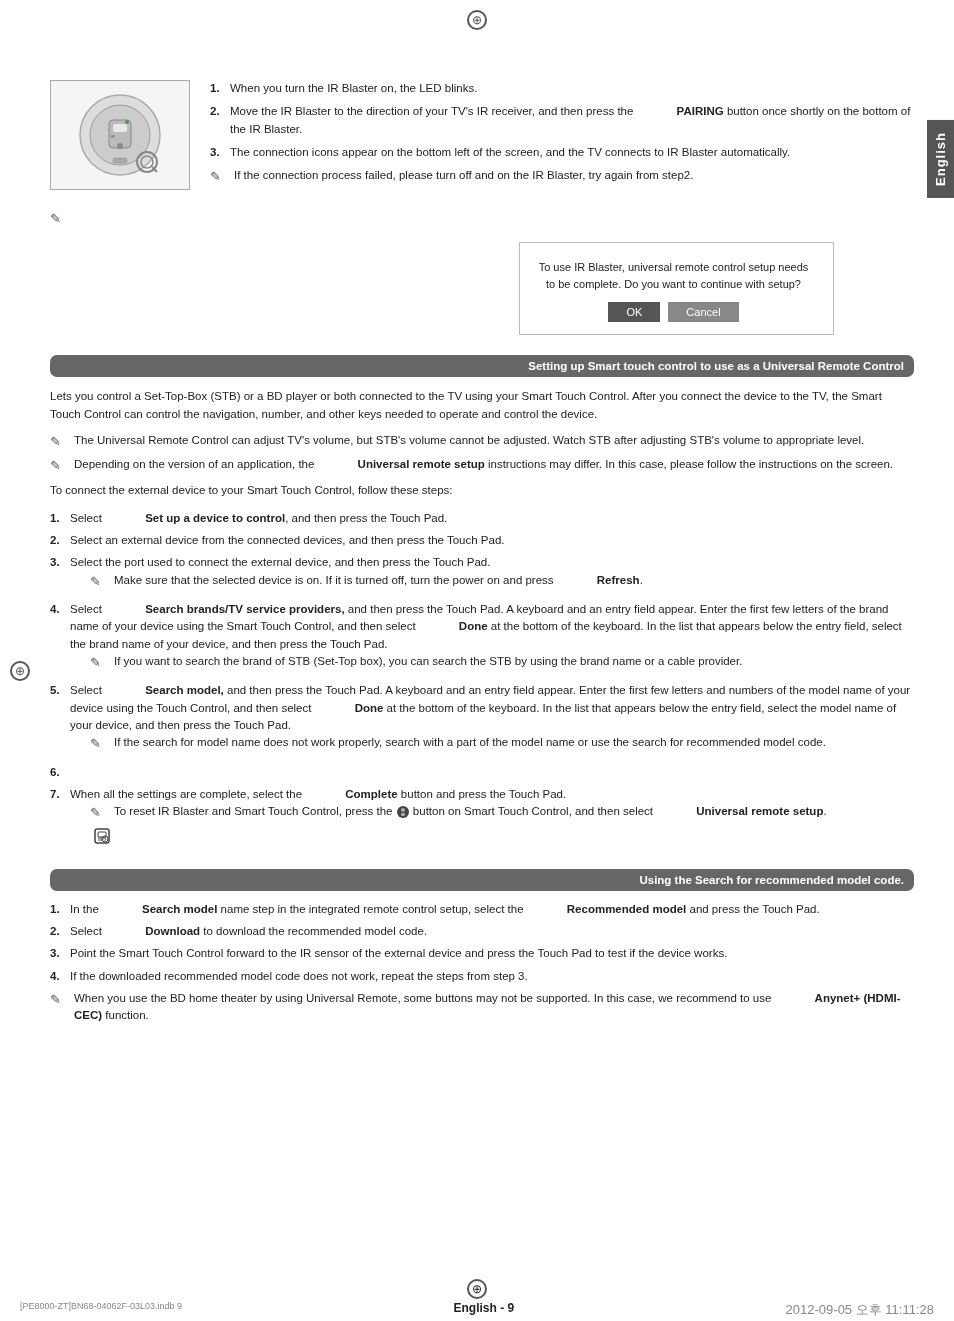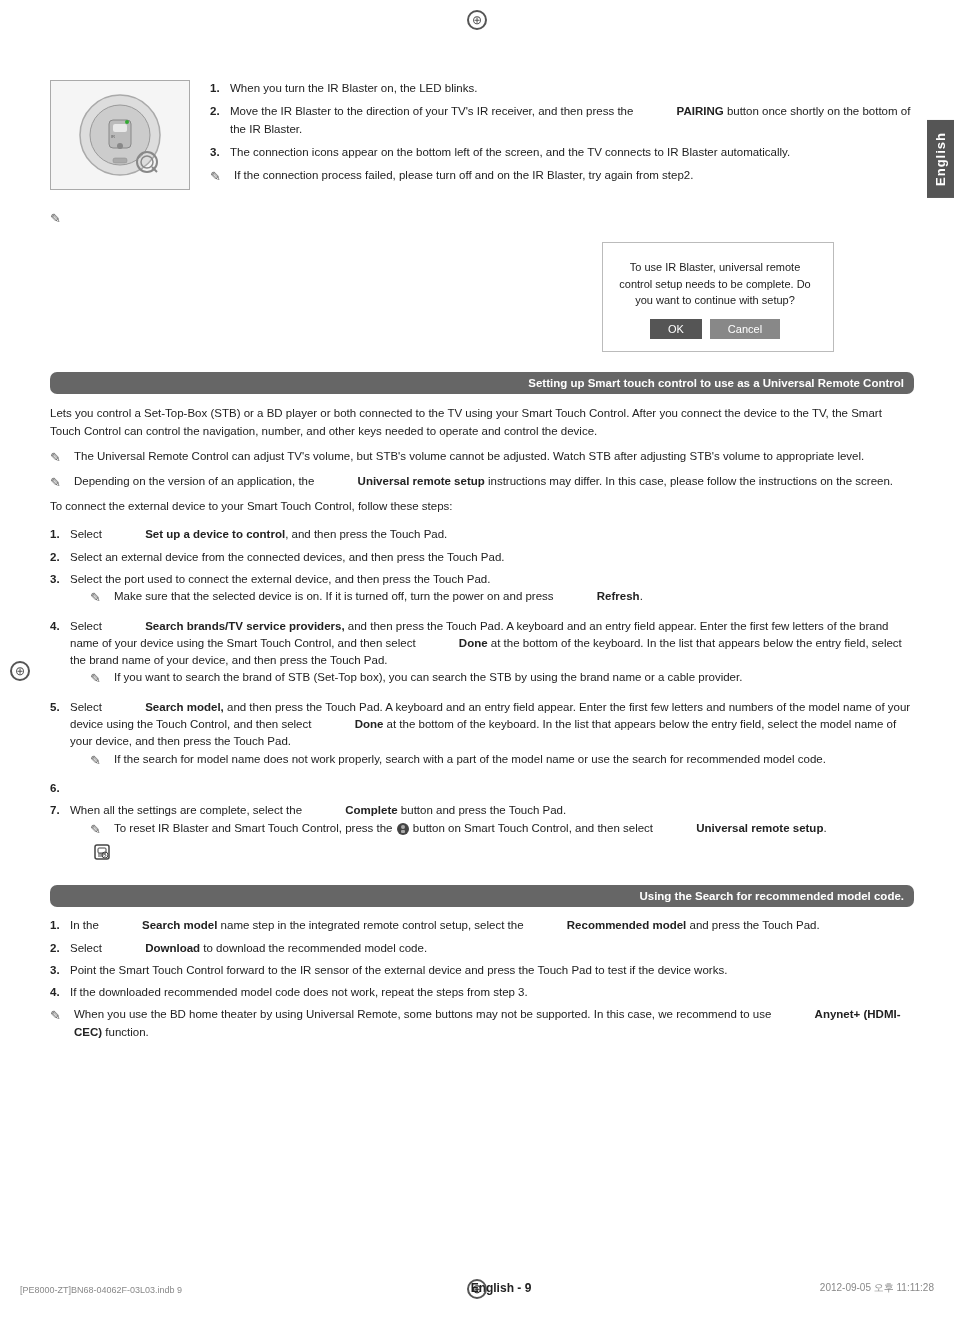--- a/index.html
+++ b/index.html
@@ -120,21 +120,21 @@
       align-items: flex-start;
       gap: 6px;
       margin-bottom: 14px;
       line-height: 1.5;
     }
 
     
     .dialog-box {
       border: 1px solid #bbb;
       background: #fff;
-      width: 232px;
+      width: 315px;
       margin-left: auto;
       margin-right: 80px;
       margin-bottom: 20px;
       padding: 16px 20px 12px 14px;
       text-align: center;
     }
 
     .dialog-box p {
       font-size: 11px;
       line-height: 1.5;
@@ -208,25 +208,25 @@
     }
 
     .sub-note .note-icon {
       font-size: 13px;
       min-width: 18px;
     }
 
     
     .footer {
       position: absolute;
-      bottom: 26px;
+      bottom: 2px;
       left: 0;
       right: 0;
       display: flex;
-      align-items: flex-end;
+      align-items: flex-start;
       justify-content: space-between;
       padding: 0 20px;
       font-size: 9px;
       color: #666;
       border-top: none;
     }
 
     .footer-center {
       font-weight: bold;
       font-size: 12px;
@@ -234,21 +234,21 @@
       text-align: center;
       flex: 1;
     }
 
     .footer-left {
       font-size: 9px;
       color: #888;
     }
 
     .footer-right {
-      font-size: 10px;
+      font-size: 13px;
       color: #888;
     }
 
     .main-content {
       padding: 0 20px 0 20px;
     }
   </style>
 </head>
 <body>
 

